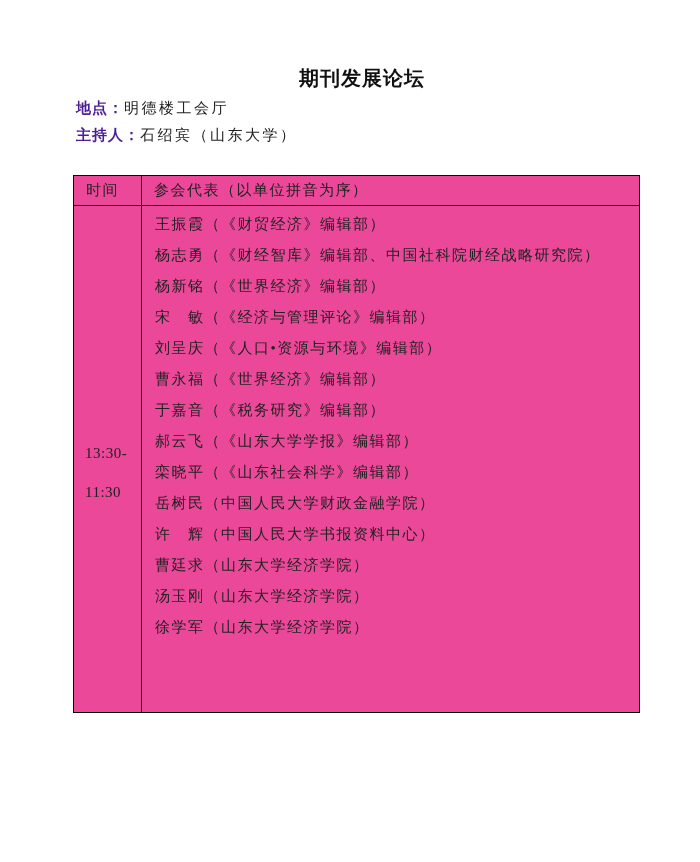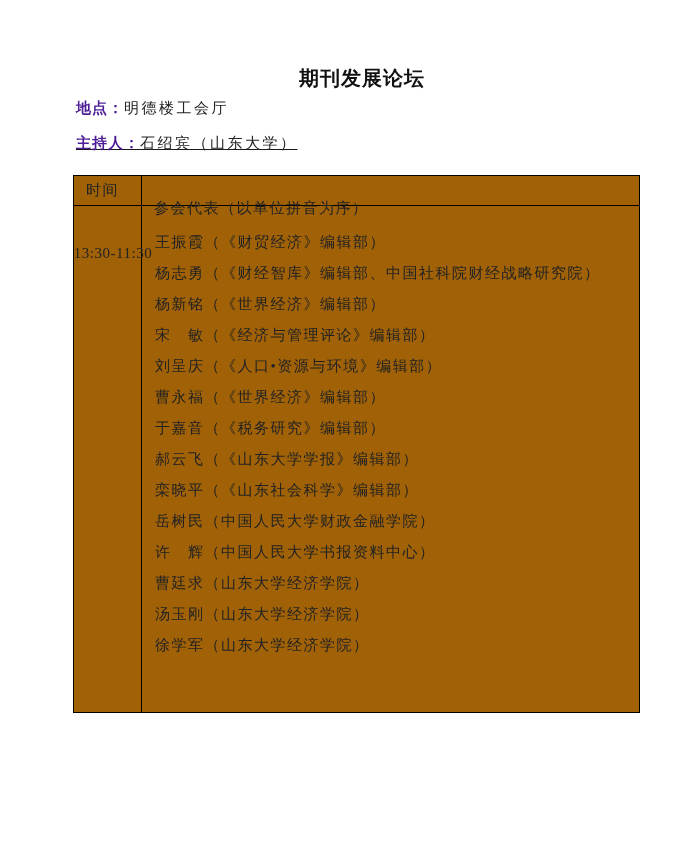--- a/index.html
+++ b/index.html
@@ -28,66 +28,66 @@
     margin: 12px;
     color: #111;
   }
   .info-line {
     position: absolute;
     left: 76px;
     font-size: 15px;
     white-space: nowrap;
   }
   .info-line.location { top: 99px; }
-  .info-line.host { top: 134px; text-decoration: underline; }
+  .info-line.host { top: 126px; }
   .info-label {
     font-family: "Liberation Sans", "DejaVu Sans", sans-serif;
     font-weight: bold;
     letter-spacing: 1px;
     color: #4c1d95;
   }
   .info-value {
     letter-spacing: 2.5px;
     color: #222;
   }
   .schedule-table {
     position: absolute;
     top: 175px;
     left: 73px;
     width: 565px;
     border: 1px solid #000;
     box-sizing: content-box;
-    background: #a16207;
+    background: #ec4899;
   }
   .t-row { display: flex; }
   .header-row {
     height: 29px;
     border-bottom: 1px solid #000;
   }
   .body-row {
     height: 506px;
   }
   .time-col {
     width: 68px;
     flex: 0 0 68px;
     border-right: 1px solid #000;
     box-sizing: border-box;
   }
-  .rep-col { flex: 1 1 auto; min-width: 0; margin-top: 18px; }
+  .rep-col { flex: 1 1 auto; min-width: 0; }
   .header-cell {
     line-height: 29px;
     font-size: 15px;
     letter-spacing: 1.5px;
     padding-left: 12px;
     white-space: nowrap;
     color: #222;
   }
   .time-cell {
     display: flex;
-    flex-direction: row;
+    flex-direction: column;
     justify-content: center;
     padding-top: 28px;
     padding-left: 11px;
     box-sizing: border-box;
     font-size: 15px;
     color: #222;
   }
   .time-cell div {
     line-height: 39px;
     letter-spacing: 0.5px;

